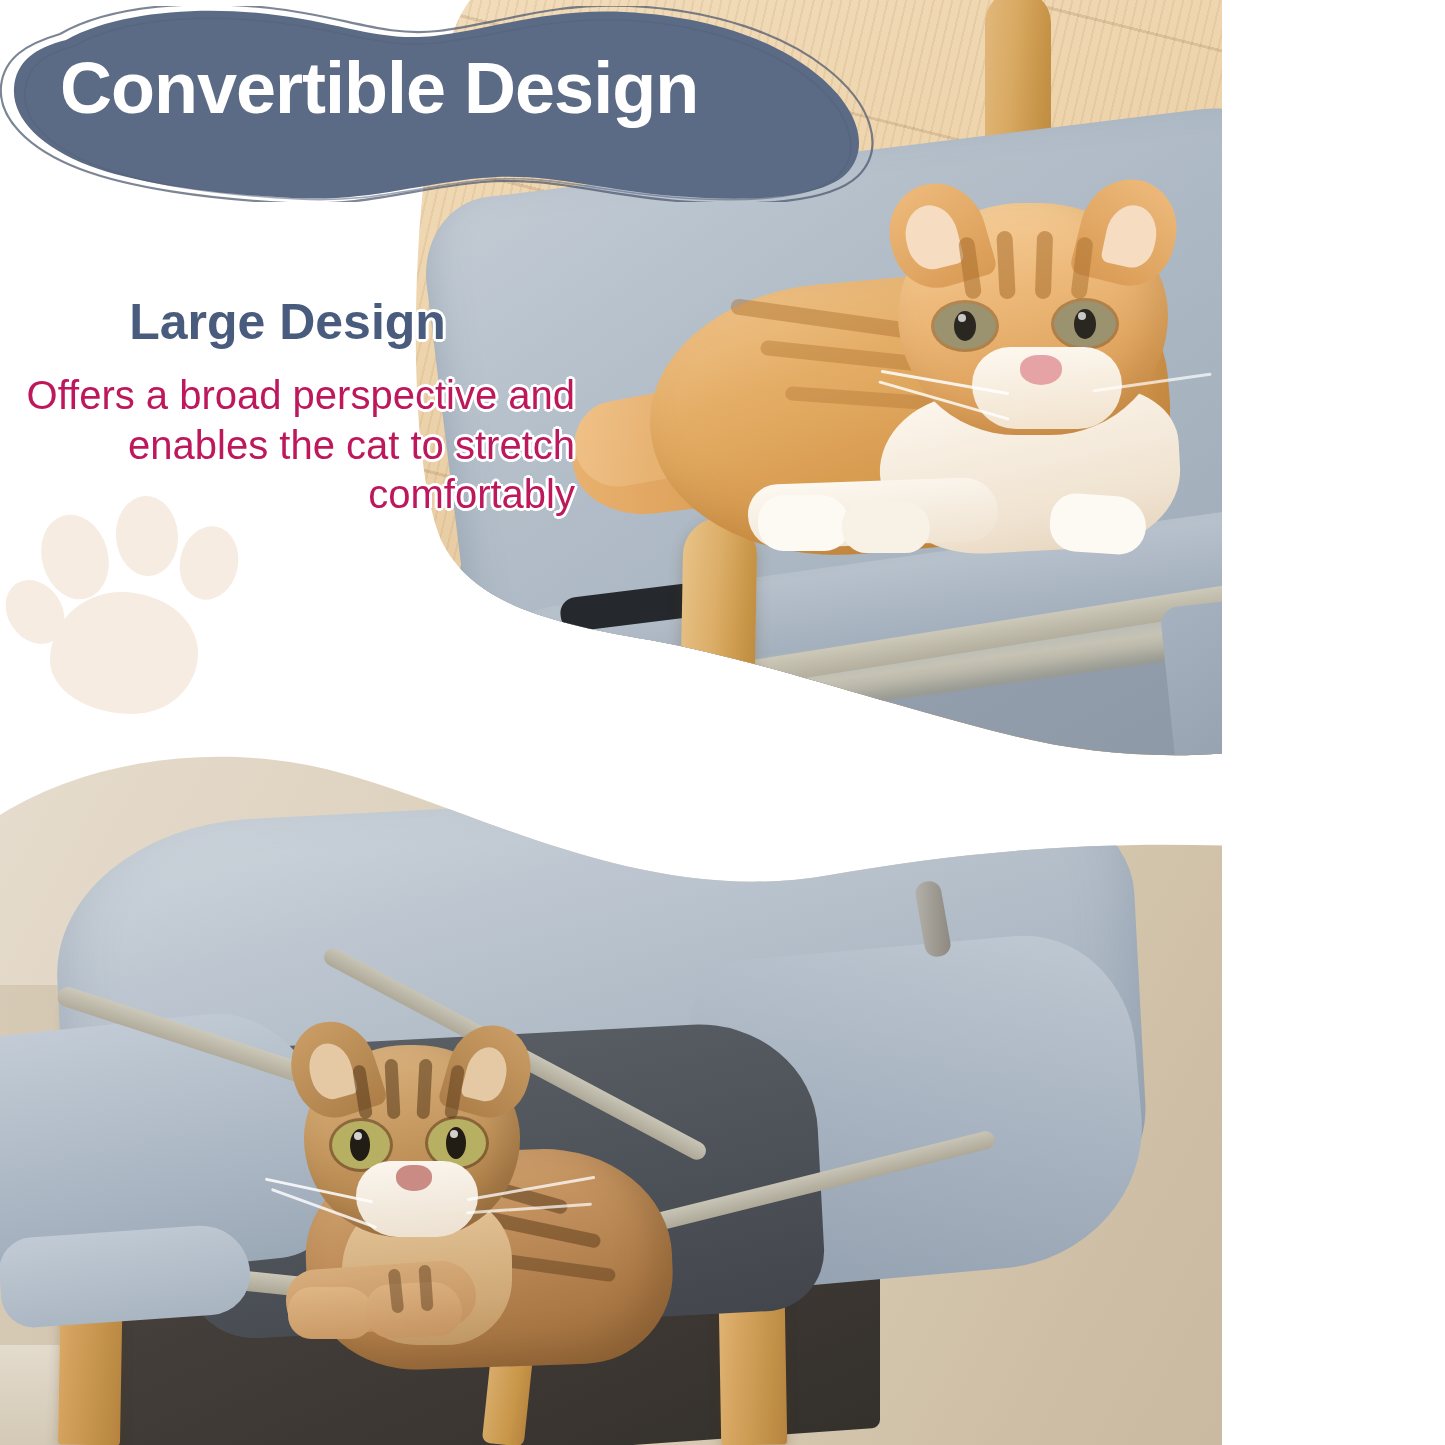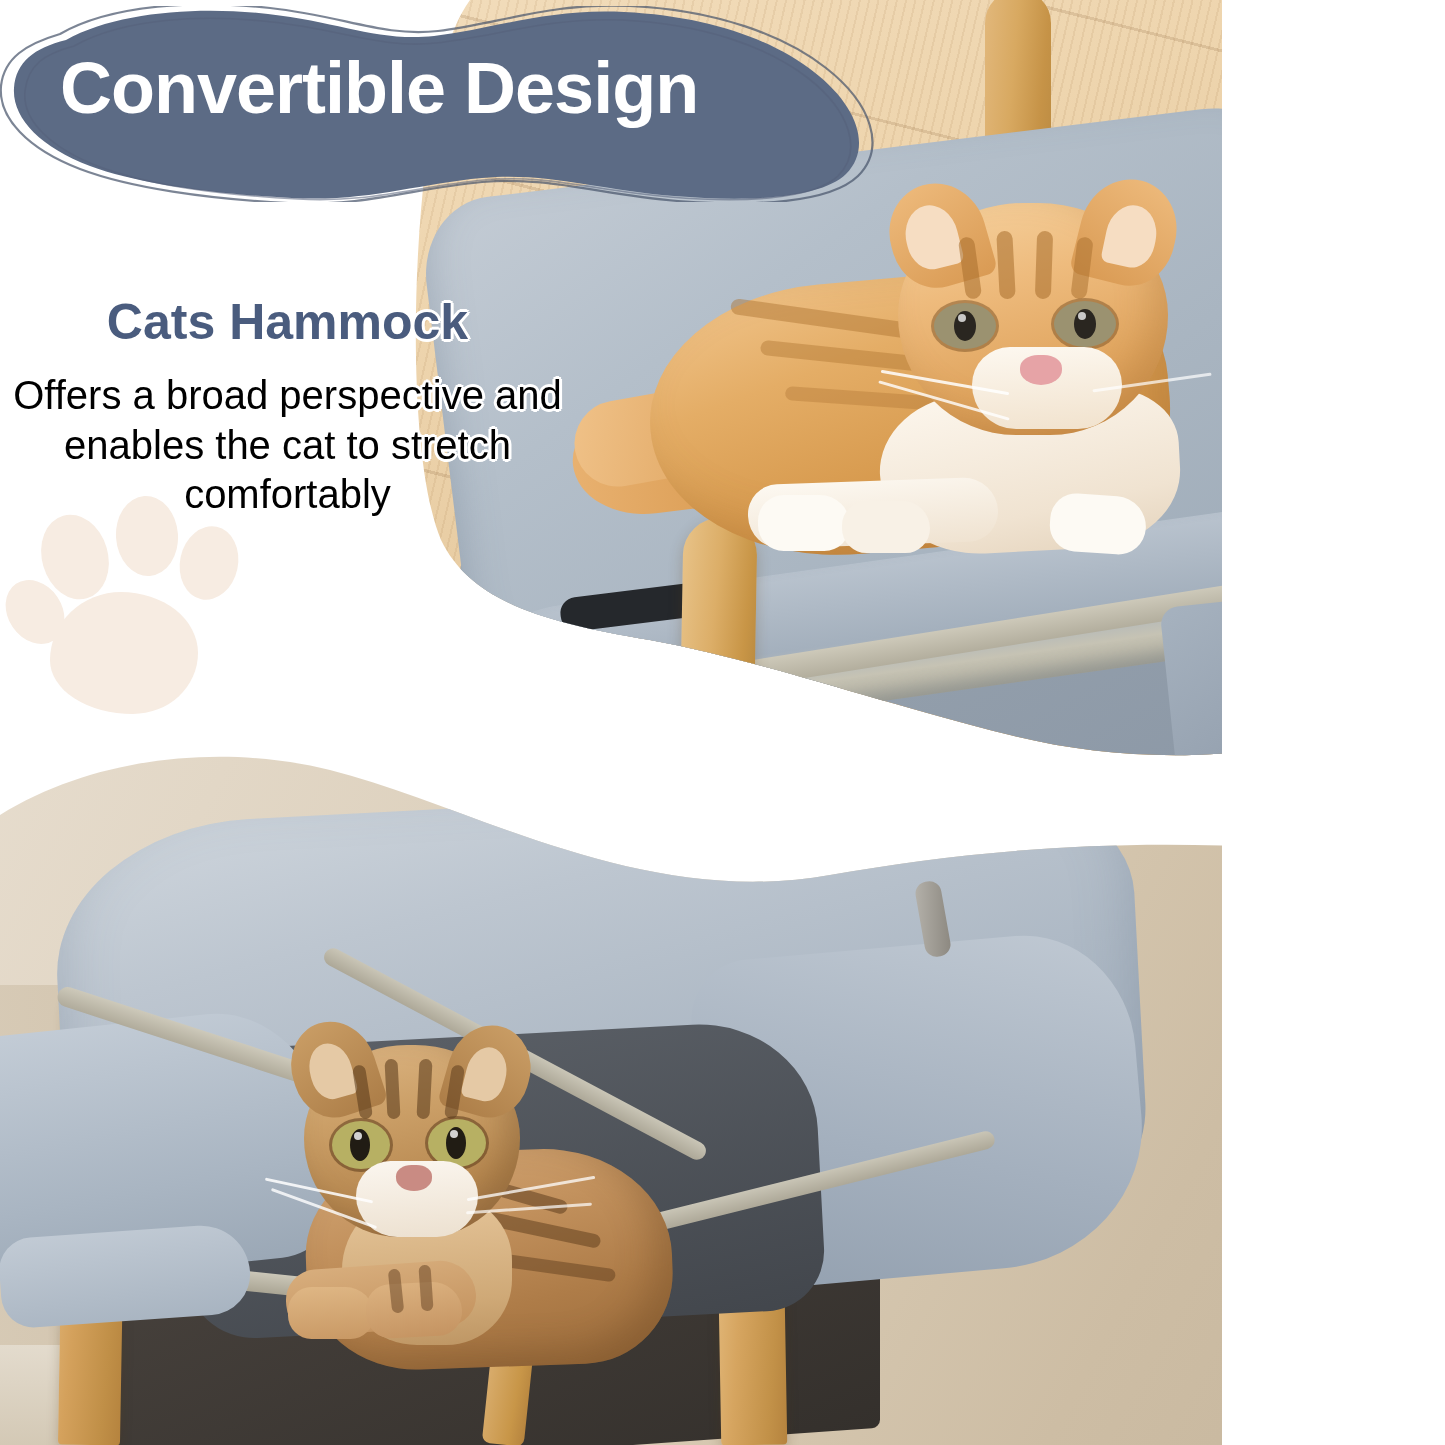--- a/index.html
+++ b/index.html
@@ -76,26 +76,27 @@
   .txt { position:absolute; }
   .feature-title {
     color:#4a5c7e; font-weight:bold; line-height:1.06;
     font-family:"Liberation Sans", sans-serif;
     text-shadow:
       2px 0 0 #fff, -2px 0 0 #fff, 0 2px 0 #fff, 0 -2px 0 #fff,
       2px 2px 0 #fff, -2px 2px 0 #fff, 2px -2px 0 #fff, -2px -2px 0 #fff,
       3px 0 0 #fff, -3px 0 0 #fff, 0 3px 0 #fff, 0 -3px 0 #fff;
   }
   .feature-body {
-    color:#000000; line-height:1.24;
+    color:#be185d; line-height:1.24;
     font-family:"Liberation Sans", sans-serif;
     text-shadow:
       2px 0 0 #fff, -2px 0 0 #fff, 0 2px 0 #fff, 0 -2px 0 #fff,
       2px 2px 0 #fff, -2px 2px 0 #fff, 2px -2px 0 #fff, -2px -2px 0 #fff,
       3px 0 0 #fff, -3px 0 0 #fff, 0 3px 0 #fff, 0 -3px 0 #fff;
+    text-align: right;
   }
 
   #feature-left  { left:0px;   top:296px; width:575px; text-align:center; }
   #feature-left .feature-title { font-size:50px; margin-bottom:22px; }
   #feature-left .feature-body  { font-size:40px; }
 
   #feature-right { left:900px; top:938px; width:545px; text-align:center; }
   #feature-right .feature-title { font-size:50px; margin-bottom:10px; }
   #feature-right .feature-body  { font-size:39px; }
 </style>
@@ -430,21 +431,21 @@
   <div id="header-badge">
     <div class="blob"></div>
     <svg class="sketch" viewBox="0 0 960 196">
       <path d="M 112,28 C 164,-2 250,-6 322,2 C 396,10 434,31 490,25 C 550,18 604,-4 682,0 C 768,4 836,29 878,62 C 924,98 938,142 910,170 C 882,197 806,201 730,195 C 652,189 602,170 534,176 C 466,182 418,201 340,197 C 260,193 182,182 132,163 C 80,143 50,112 53,80 C 56,52 78,38 112,28 Z" fill="none" stroke="#4a566c" stroke-width="2.2" opacity="0.72"></path>
       <path d="M 126,40 C 176,12 254,8 324,16 C 396,24 434,43 488,37 C 546,31 600,11 674,14 C 756,18 820,41 860,72 C 902,105 915,145 890,170 C 864,194 794,197 722,191 C 648,185 600,168 536,174 C 470,180 424,197 350,193 C 274,189 200,179 152,161 C 102,142 74,114 77,85 C 80,59 96,48 126,40 Z" fill="none" stroke="#55617a" stroke-width="1.6" opacity="0.55"></path>
     </svg>
     <div id="badge-title">Convertible Design</div>
   </div>
 
   <div class="txt" id="feature-left">
-    <div class="feature-title">Cats Hammock</div>
+    <div class="feature-title">Large Design</div>
     <div class="feature-body">Offers a broad perspective and enables the cat to stretch comfortably</div>
   </div>
 
   <div class="txt" id="feature-right">
     <div class="feature-title">
     </div>
   </div>
 
 </div>
 

